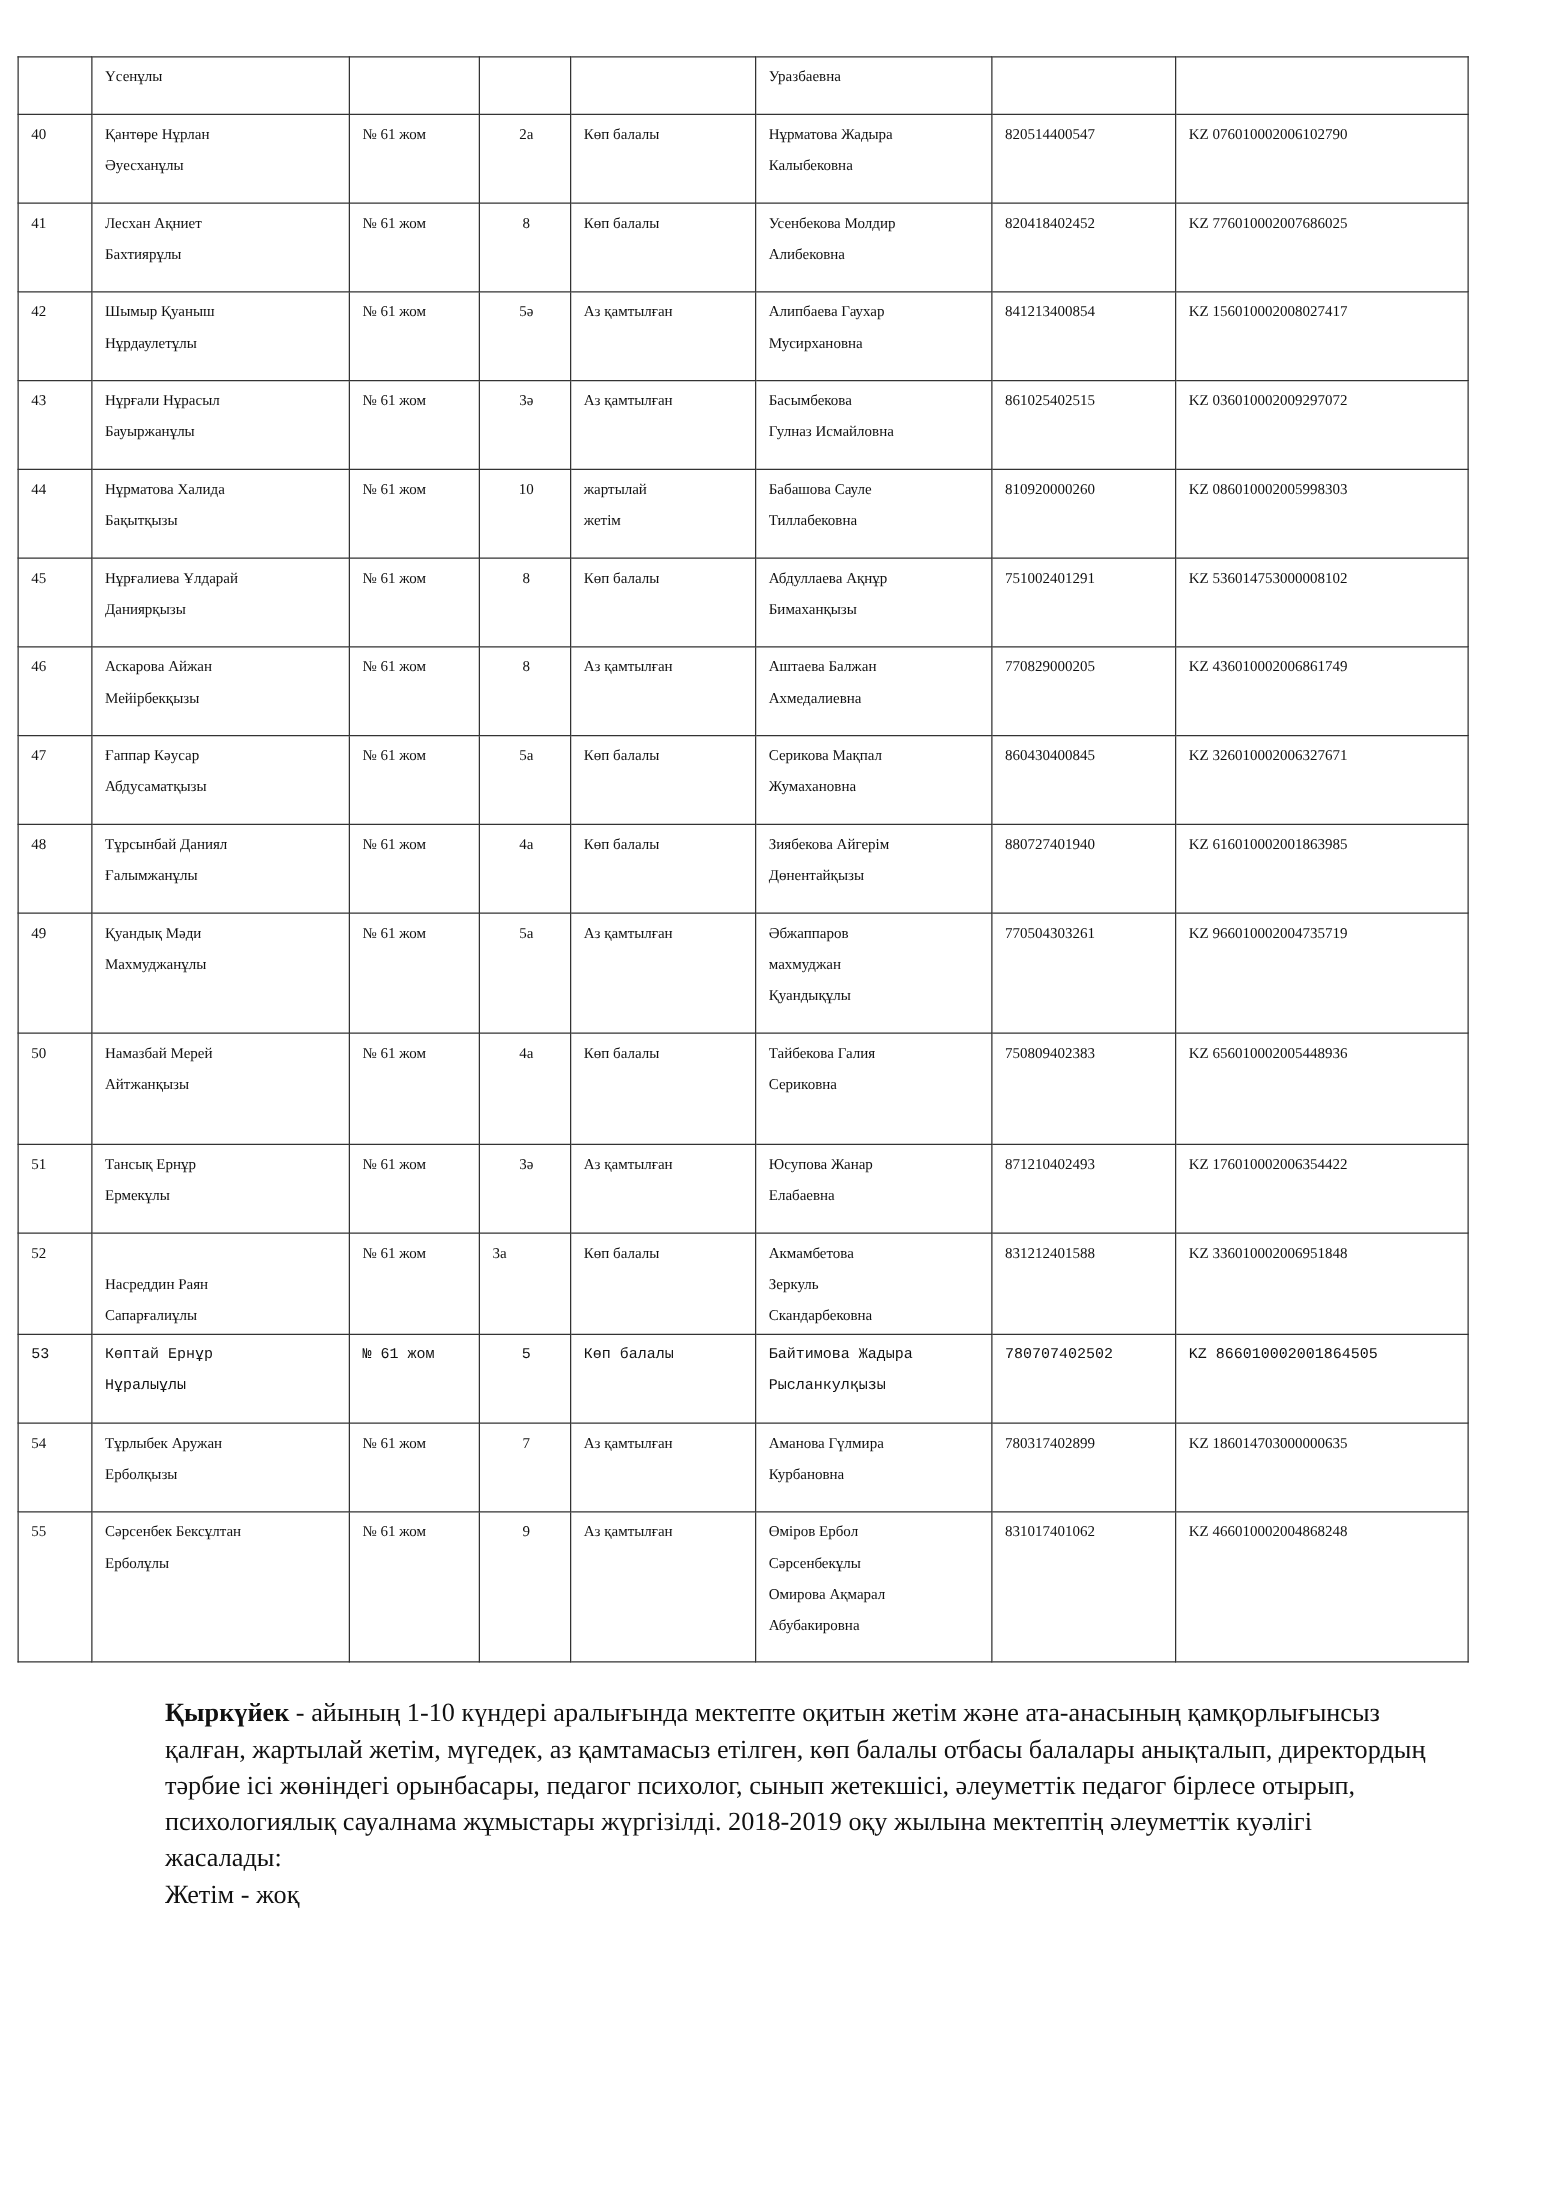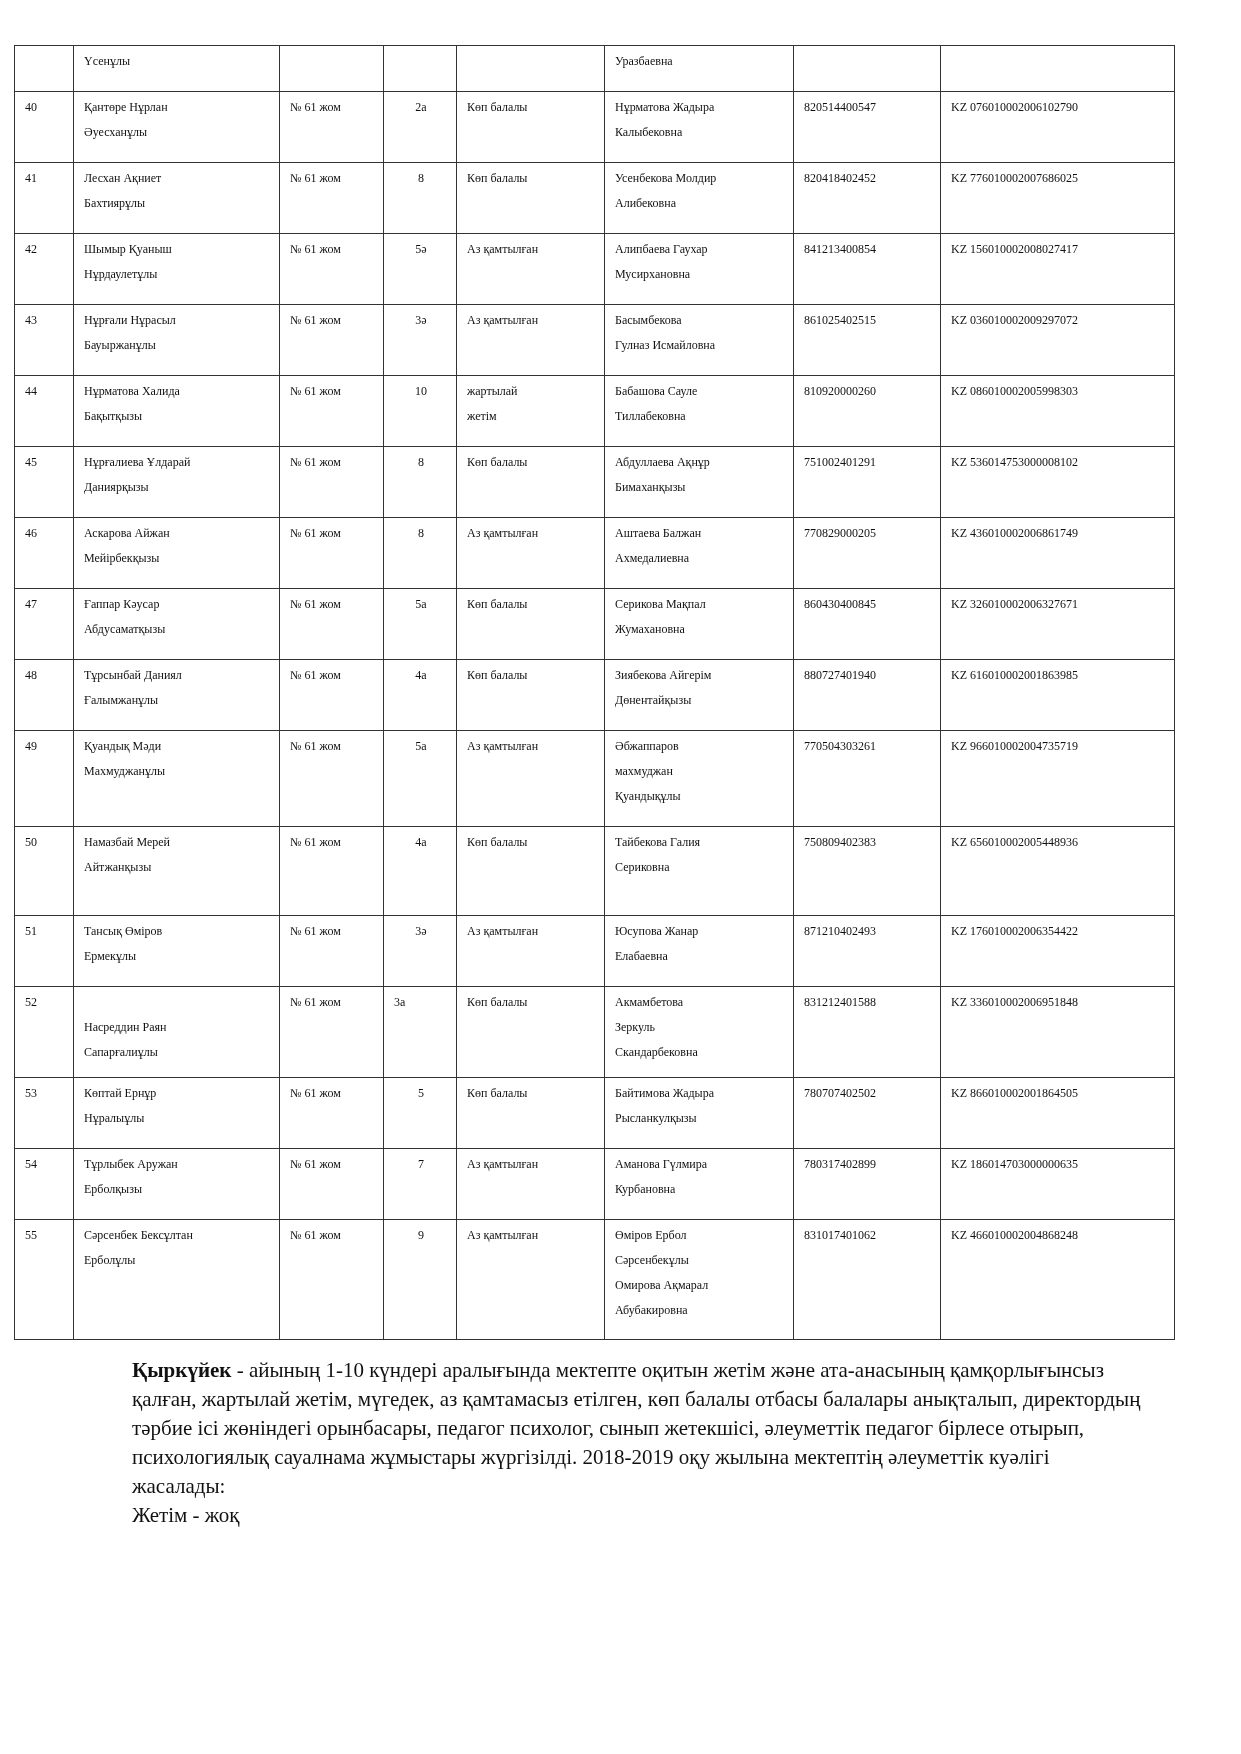--- a/index.html
+++ b/index.html
@@ -356,21 +356,21 @@
         </td>
         <td>
           <span class="line">KZ 656010002005448936</span>
         </td>
       </tr>
       <tr style="height: 71px;">
         <td class="num">
           <span class="line">51</span>
         </td>
         <td>
-          <span class="line">Тансық Өміров</span>
+          <span class="line">Тансық Ернұр</span>
           <span class="line">Ермекұлы</span>
         </td>
         <td>
           <span class="line">№ 61 жом</span>
         </td>
         <td class="cls">
           <span class="line">3ә</span>
         </td>
         <td>
           <span class="line">Аз қамтылған</span>
@@ -379,21 +379,21 @@
           <span class="line">Юсупова Жанар</span>
           <span class="line">Елабаевна</span>
         </td>
         <td>
           <span class="line">871210402493</span>
         </td>
         <td>
           <span class="line">KZ 176010002006354422</span>
         </td>
       </tr>
-      <tr style="height: 91px; margin-top: 13px;">
+      <tr style="height: 81px; margin-top: 13px;">
         <td class="num">
           <span class="line">52</span>
         </td>
         <td>
           <span class="spacer"></span>
           <span class="line">Насреддин Раян</span>
           <span class="line">Сапарғалиұлы</span>
         </td>
         <td>
           <span class="line">№ 61 жом</span>
@@ -409,21 +409,21 @@
           <span class="line">Зеркуль</span>
           <span class="line">Скандарбековна</span>
         </td>
         <td>
           <span class="line">831212401588</span>
         </td>
         <td>
           <span class="line">KZ 336010002006951848</span>
         </td>
       </tr>
-      <tr style="height: 71px;">
+      <tr style="height: 71px; font-family: Liberation Mono, monospace;">
         <td class="num">
           <span class="line">53</span>
         </td>
         <td>
           <span class="line">Көптай Ернұр</span>
           <span class="line">Нұралыұлы</span>
         </td>
         <td>
           <span class="line">№ 61 жом</span>
         </td>

